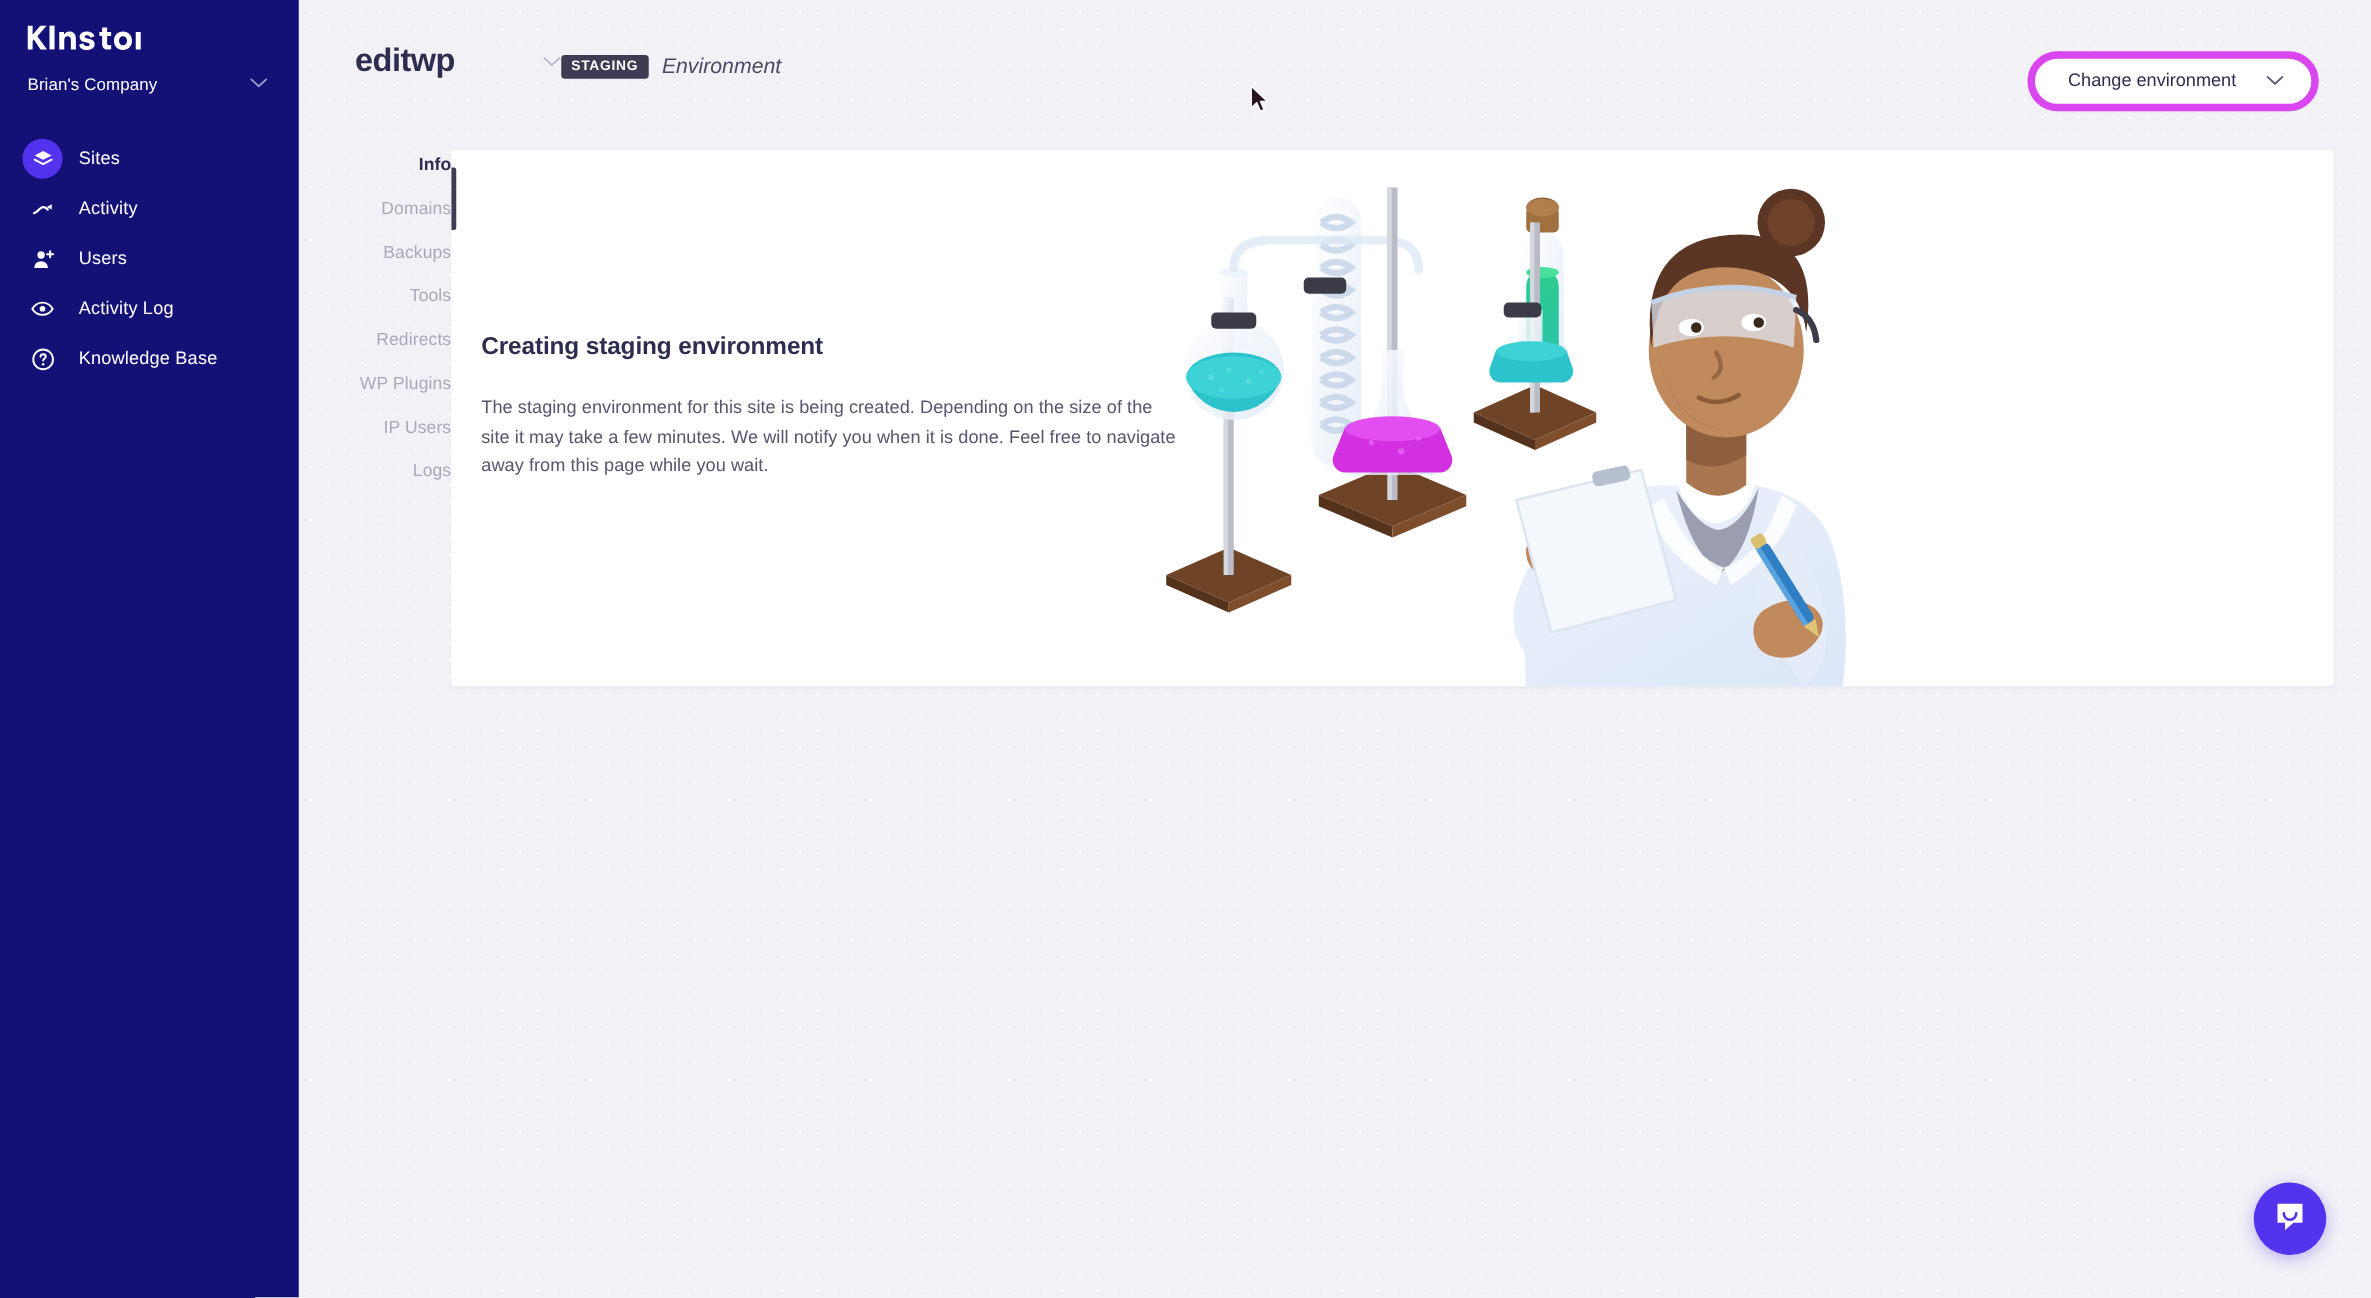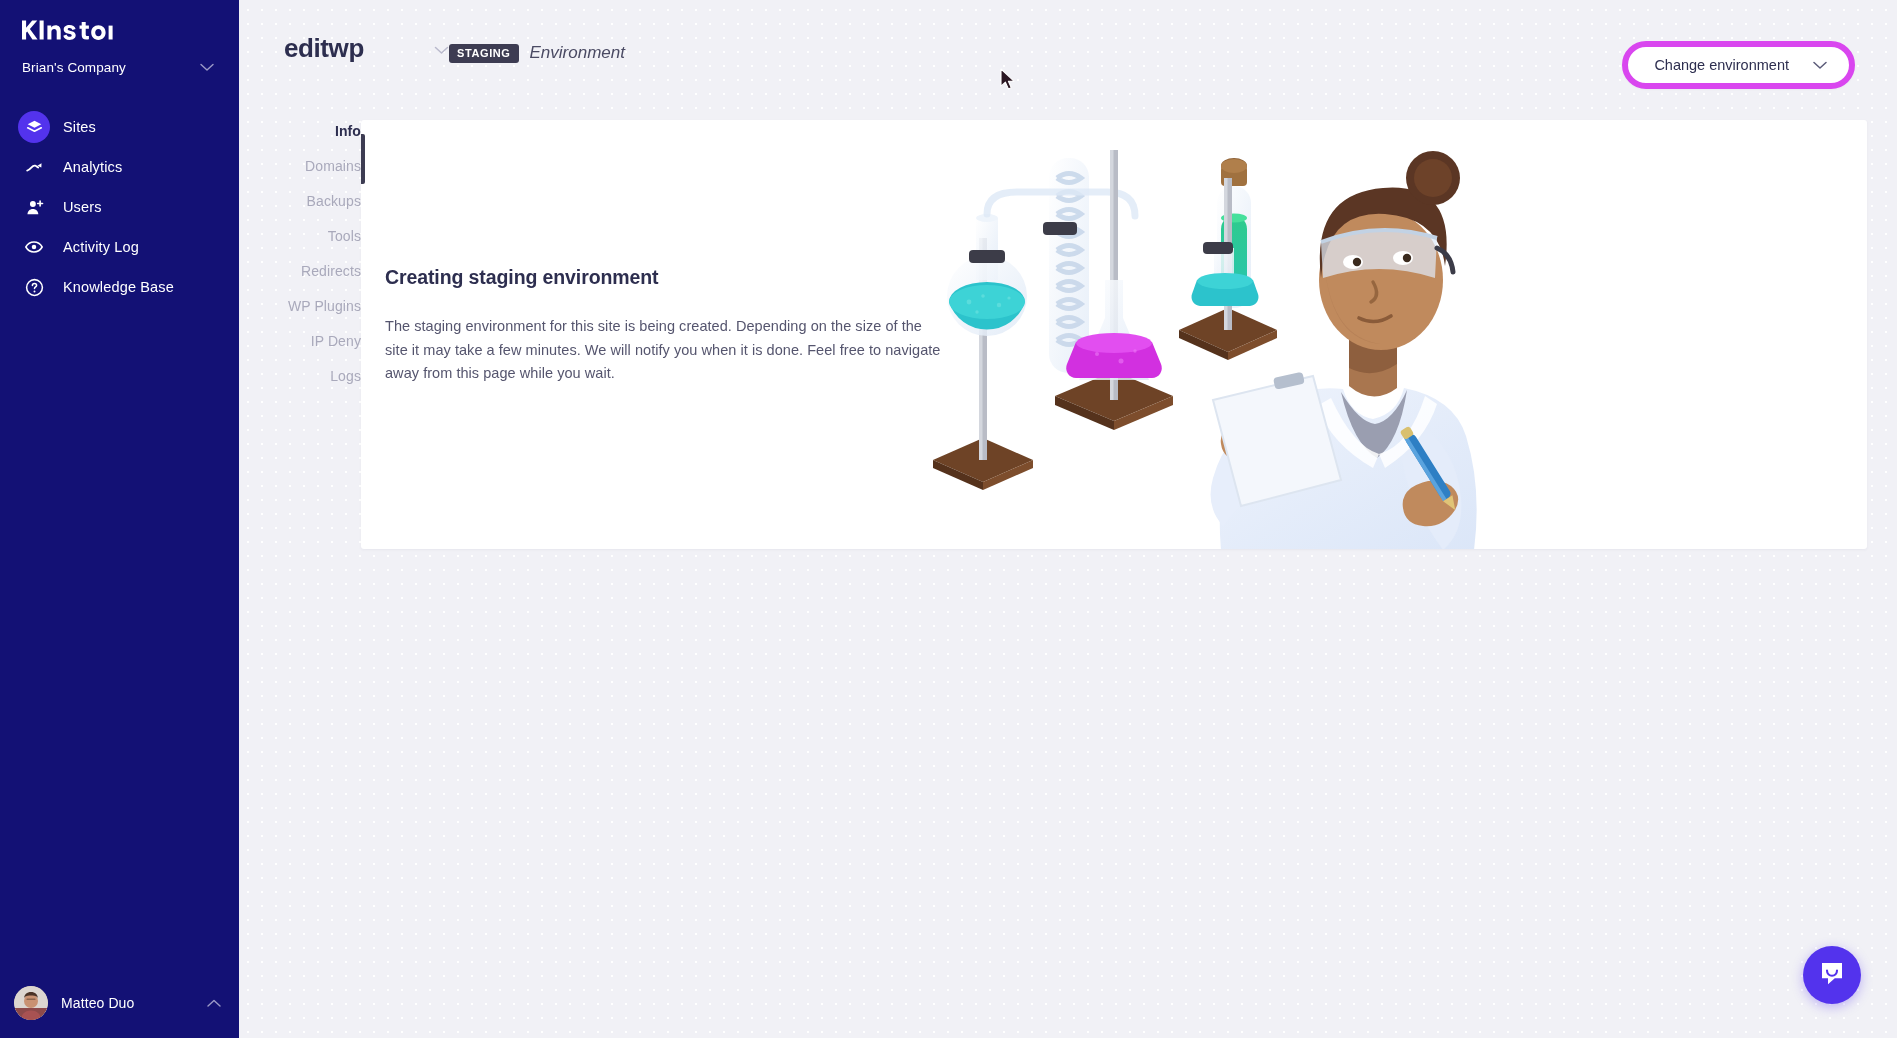--- a/index.html
+++ b/index.html
@@ -367,21 +367,21 @@
       <span class="sb-label">Sites</span>
     </a>
 
     <a class="sb-item">
       <span class="sb-icon-wrap">
         <svg width="19" height="19" viewBox="0 0 20 20" fill="none">
           <path d="M2.3 13.2c1.6-.2 3-1.5 4.3-3 1.3-1.5 2.6-2.5 4.1-2.1 1.2.3 2 1.3 3.2 2" stroke="#ffffff" stroke-width="1.9" stroke-linecap="round" stroke-linejoin="round"></path>
           <path d="M17.4 5.6l-.2 4.4-4.2-1.9z" fill="#ffffff"></path>
         </svg>
       </span>
-      <span class="sb-label">Analytics</span>
+      <span class="sb-label">Activity</span>
     </a>
 
     <a class="sb-item">
       <span class="sb-icon-wrap">
         <svg width="19" height="19" viewBox="0 0 20 20" fill="none">
           <circle cx="8.3" cy="6.3" r="3.1" fill="#ffffff"></circle>
           <path d="M2.6 17.2c0-3.4 2.5-5.7 5.7-5.7s5.7 2.3 5.7 5.7z" fill="#ffffff"></path>
           <path d="M15.9 3.2v5.1M13.35 5.75h5.1" stroke="#ffffff" stroke-width="1.7" stroke-linecap="round"></path>
         </svg>
       </span>
@@ -404,45 +404,20 @@
           <circle cx="10" cy="10" r="8.3" stroke="#ffffff" stroke-width="1.6"></circle>
           <path d="M7.8 7.8c0-1.2 1-2.1 2.2-2.1s2.2.9 2.2 2.1c0 1.4-2.2 1.6-2.2 3.2" stroke="#ffffff" stroke-width="1.6" stroke-linecap="round"></path>
           <circle cx="10" cy="14.1" r="1.05" fill="#ffffff"></circle>
         </svg>
       </span>
       <span class="sb-label">Knowledge Base</span>
     </a>
 
   </nav>
 
-  <div class="sb-user">
-    <span class="sb-avatar">
-      <svg width="34" height="34" viewBox="0 0 34 34">
-        <defs>
-          <clipPath id="avclip">
-              <circle cx="17" cy="17" r="17"></circle>
-            </clipPath>
-        </defs>
-        <g clip-path="url(#avclip)">
-          <rect width="34" height="34" fill="#dcd6d0"></rect>
-          <rect x="0" y="22" width="34" height="12" fill="#8d4a4a"></rect>
-          <path d="M7 34c0-6 4.4-9.5 10-9.5S27 28 27 34z" fill="#a85252"></path>
-          <circle cx="17" cy="15" r="7" fill="#c99272"></circle>
-          <path d="M10 13c0-4.5 3-7 7-7s7 2.5 7 7c0-2-2-3.4-7-3.4S10 11 10 13z" fill="#4a3326"></path>
-          <rect x="12.5" y="12.6" width="9" height="1.5" rx="0.7" fill="#5a4030" opacity="0.55"></rect>
-        </g>
-      </svg>
-    </span>
-    <span class="sb-user-name">Matteo Duo</span>
-    <span class="sb-user-chev">
-      <svg width="14" height="9" viewBox="0 0 14 9" fill="none">
-        <path d="M1 7L7 1.5L13 7" stroke="#9b9ac7" stroke-width="1.4" stroke-linecap="round" stroke-linejoin="round"></path>
-      </svg>
-    </span>
-  </div>
 
 </aside>
 
 <header id="topbar">
 
   <div class="tb-site">
     <span class="tb-site-name">editwp</span>
     <span class="tb-site-chev">
       <svg width="15" height="9" viewBox="0 0 15 9" fill="none">
         <path d="M1.5 1.5L7.5 7L13.5 1.5" stroke="#b9b9cc" stroke-width="1.5" stroke-linecap="round" stroke-linejoin="round"></path>
@@ -468,21 +443,21 @@
 
 <main id="content">
 
   <nav id="tabs">
     <span class="tab active">Info</span>
     <span class="tab">Domains</span>
     <span class="tab">Backups</span>
     <span class="tab">Tools</span>
     <span class="tab">Redirects</span>
     <span class="tab">WP Plugins</span>
-    <span class="tab">IP Deny</span>
+    <span class="tab">IP Users</span>
     <span class="tab">Logs</span>
   </nav>
 
   <section id="card">
 
     <div id="card-indicator"></div>
 
     <div class="card-text">
       <h1 class="card-title">Creating staging environment</h1>
       <p class="card-body">The staging environment for this site is being created. Depending on the size of the site it may take a few minutes. We will notify you when it is done. Feel free to navigate away from this page while you wait.</p>

